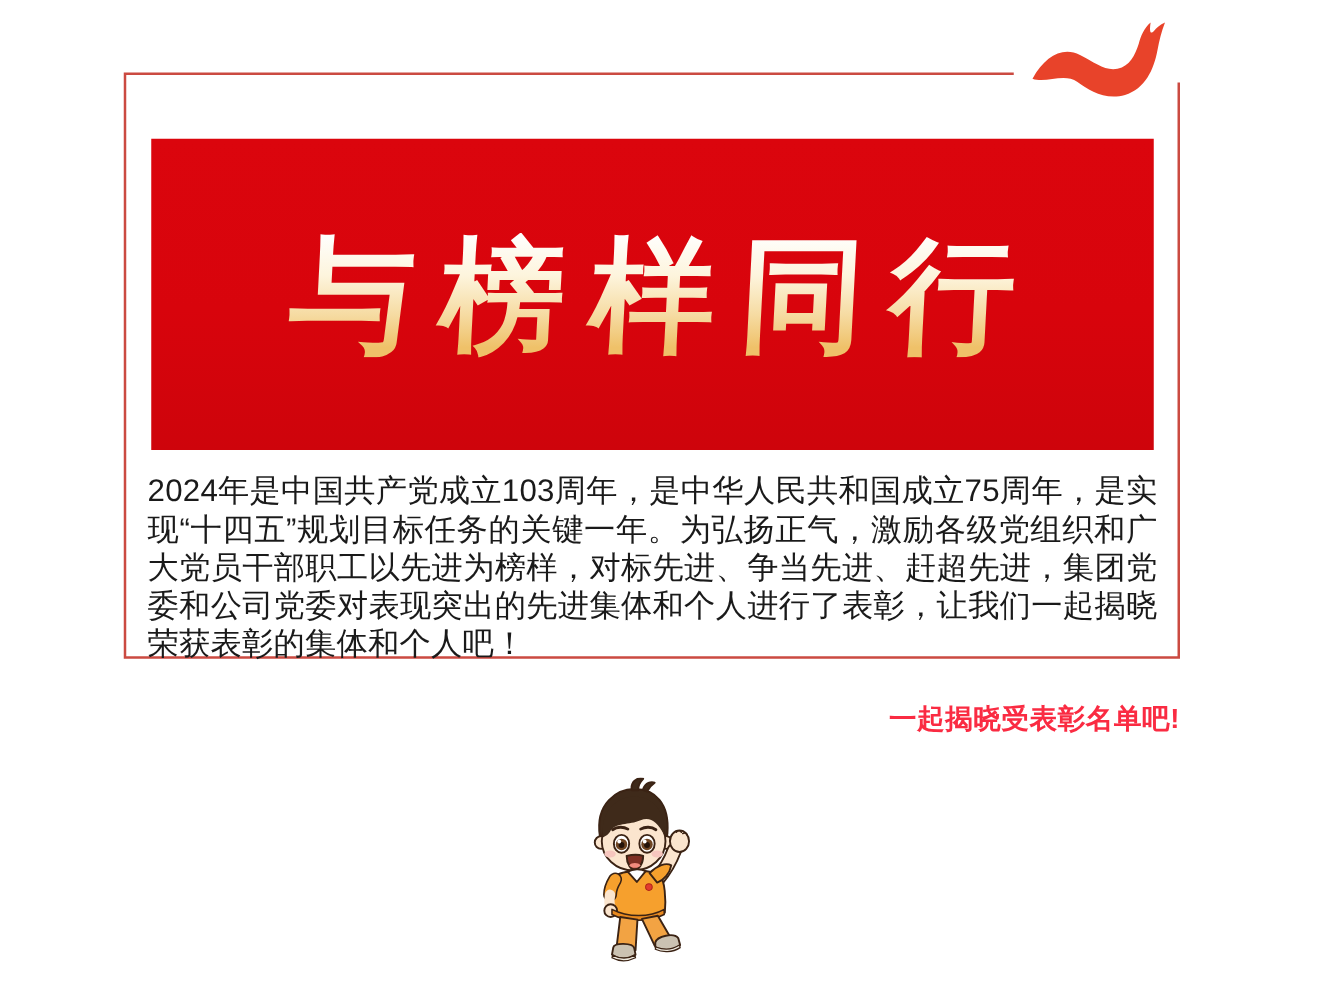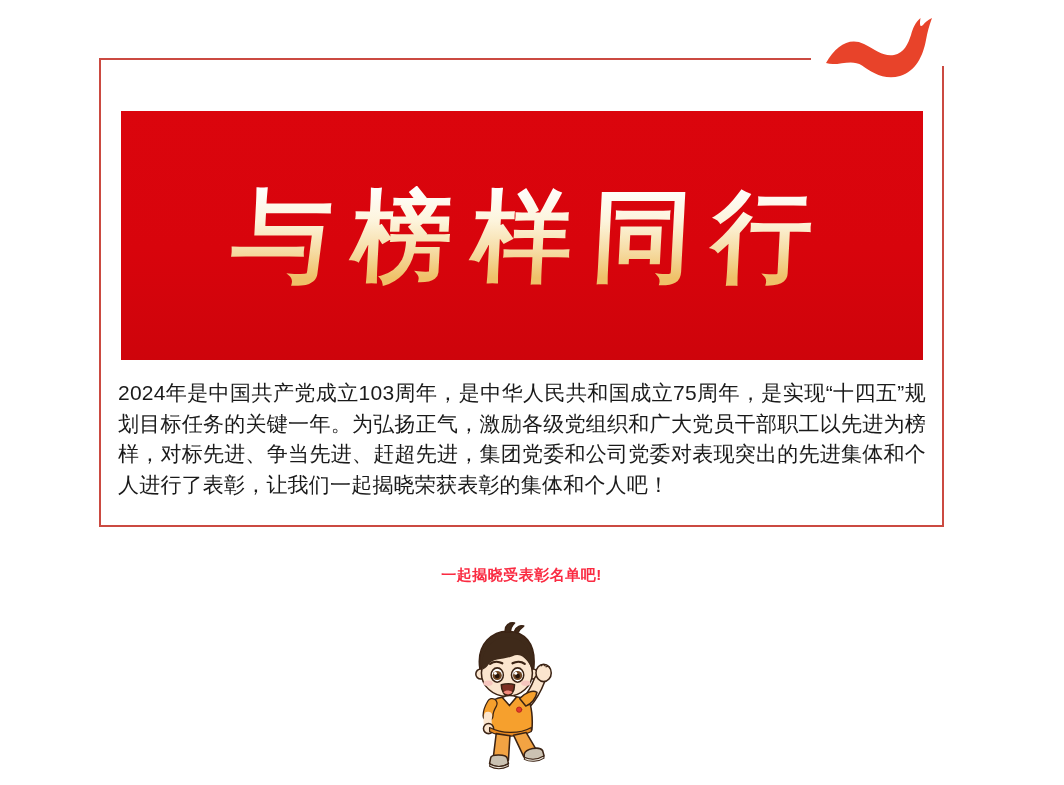--- a/index.html
+++ b/index.html
@@ -38,30 +38,30 @@
     white-space:nowrap;
     background:linear-gradient(180deg,#FFFFFF 0%,#FDF4DC 35%,#F6DCA4 65%,#EFC169 92%);
     -webkit-background-clip:text;background-clip:text;
     color:transparent;
     transform:skewX(-3deg);
     text-shadow:none;
   }
   
   .intro{
     margin:18px 16px 0 17px;
-    font-size:21px;line-height:30.5px;
+    font-size:25px;line-height:30.5px;
     color:#1A1A1A;
     text-align:justify;text-justify:inter-ideograph;
     letter-spacing:0.2px;
   }
   
   .callout{
     position:absolute;left:99px;top:562px;width:845px;
-    text-align:center;
-    font-size:15px;line-height:26px;font-weight:bold;
+    text-align:right;
+    font-size:22px;line-height:26px;font-weight:bold;
     color:#FA2B42;letter-spacing:0.5px;
   }
   
   .mascot{
     position:absolute;left:458px;top:622px;width:108px;height:158px;
   }
 </style>
 </head>
 <body>
 

